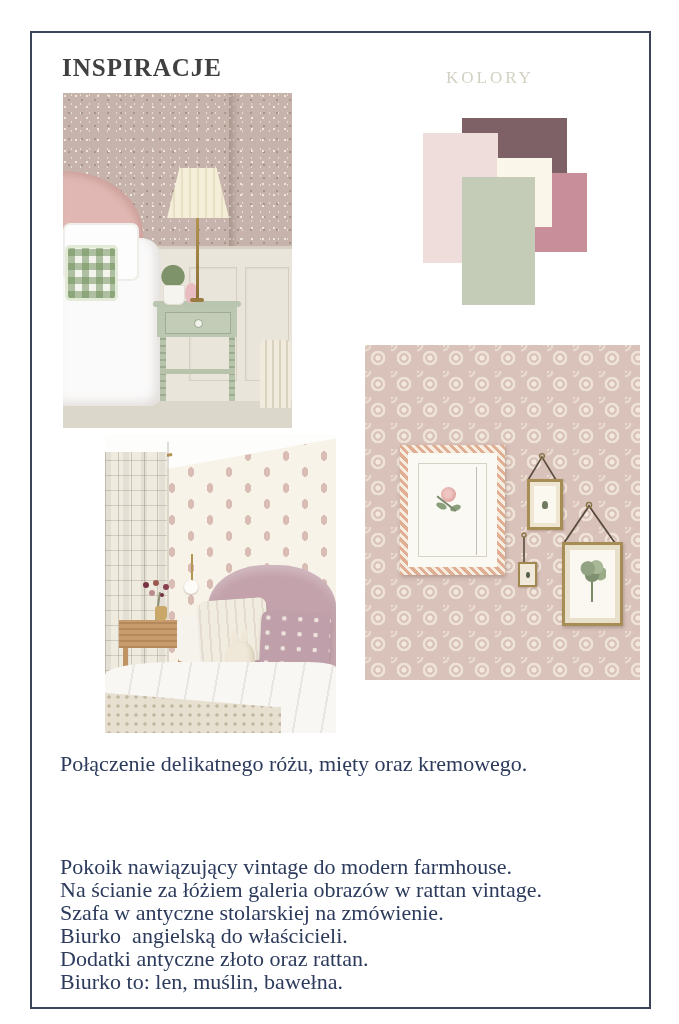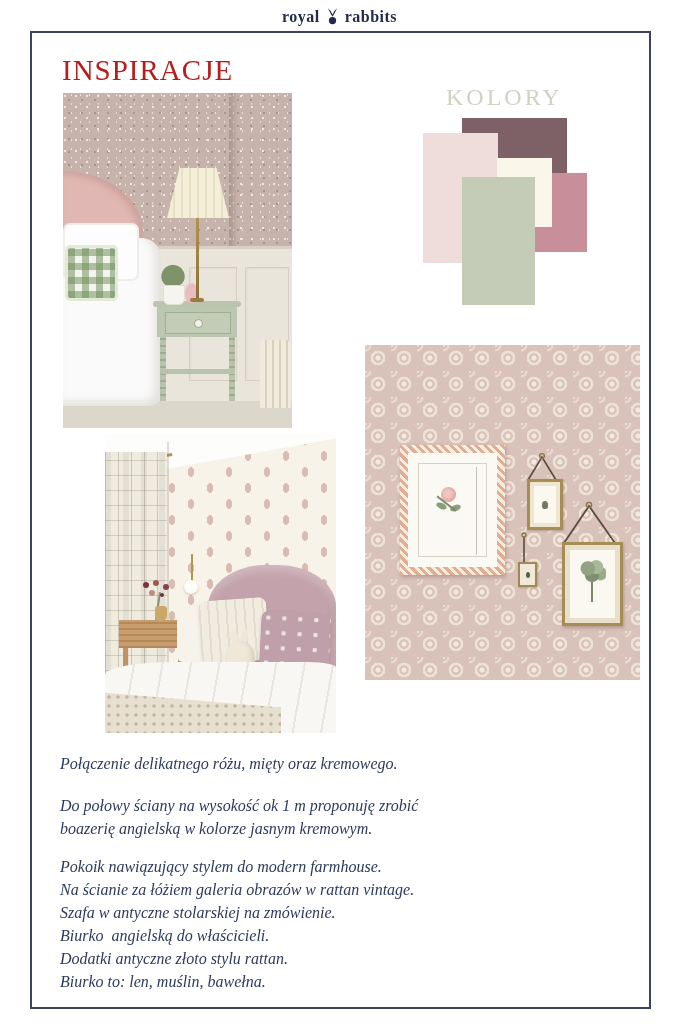--- a/index.html
+++ b/index.html
@@ -15,25 +15,26 @@
     color:#1f2b49;font-weight:bold;font-size:16px;letter-spacing:.5px;
   }
   .brand svg{fill:#1f2b49;}
 
   
   .frame{
     position:absolute;left:30px;top:31px;width:617px;height:974px;
     border:2px solid #3b4459;background:#ffffff;
   }
   .page-title{
-    position:absolute;left:62px;top:54px;font-size:29px;color:#b91c1c;
+    position:absolute;left:62px;top:54px;font-size:25px;color:#404040;
     letter-spacing:1px;
+    font-weight:bold;
   }
   .kolory-title{
-    position:absolute;left:446px;top:84px;font-size:24px;letter-spacing:3px;
+    position:absolute;left:446px;top:68px;font-size:17px;letter-spacing:3px;
   }
 
   
   .swatch{position:absolute;}
   .sw-mauve{left:462px;top:118px;width:105px;height:92px;z-index:1;}
   .sw-rose {left:535px;top:173px;width:52px;height:79px;z-index:2;}
   .sw-pink {left:423px;top:133px;width:75px;height:130px;z-index:3;}
   .sw-cream{left:497px;top:158px;width:55px;height:69px;z-index:4;}
   .sw-sage {left:462px;top:177px;width:73px;height:128px;z-index:5;}
 
@@ -197,39 +198,29 @@
     border:3px solid #a68d55;background:#e9e0cc;box-shadow:1px 2px 3px rgba(110,85,75,.35);}
   .p3-right-inner{position:absolute;inset:5px;background:#fbf8f1;}
   .p3-bouquet{position:absolute;left:8px;top:8px;width:28px;height:26px;
     background:radial-gradient(circle at 35% 40%, #92a383 28%, rgba(0,0,0,0) 32%),
                radial-gradient(circle at 65% 35%, #a9b896 26%, rgba(0,0,0,0) 30%),
                radial-gradient(circle at 50% 65%, #7e906f 30%, rgba(0,0,0,0) 35%),
                radial-gradient(circle at 80% 60%, #9aab88 22%, rgba(0,0,0,0) 27%);}
   .p3-bouquet-stem{position:absolute;left:21px;top:32px;width:2px;height:20px;background:#7d8a6a;}
 
   
-  .para{position:absolute;left:60px;width:565px;font-size:16px;line-height:23px;font-style:italic;}
+  .para{position:absolute;left:60px;width:565px;font-size:22px;line-height:23px;}
   .para .text-line{white-space:pre-wrap;}
   #para1{top:752px;} #para2{top:794px;} #para3{top:855px;}
 </style>
 </head>
 <body>
 
 <div id="canvas">
 
-  <div class="brand">
-    <span>royal</span>
-    <span style="display:inline-flex;align-items:flex-end;">
-      <svg viewBox="0 0 20 27" width="13" height="18" aria-hidden="true">
-        <path d="M3 0 Q6.5 8 10 13 Q13.5 8 17 0 Q12 4 10 9.5 Q8 4 3 0 Z"></path>
-        <circle cx="10" cy="19" r="5.6"></circle>
-      </svg>
-    </span>
-    <span>rabbits</span>
-  </div>
 
   <div class="frame"></div>
 
   <div class="page-title">INSPIRACJE</div>
 
   <div class="kolory-title" style="color: rgb(210, 209, 194);">KOLORY</div>
 
   <div class="swatch sw-mauve" style="background-color: rgb(125, 97, 103);"></div>
   <div class="swatch sw-rose" style="background-color: rgb(200, 142, 154);"></div>
   <div class="swatch sw-pink" style="background-color: rgb(238, 221, 218);"></div>
@@ -323,26 +314,22 @@
       <div class="p3-right-inner">
         <div class="p3-bouquet"></div>
         <div class="p3-bouquet-stem"></div>
       </div>
     </div>
   </div>
 
   <div id="para1" class="para" style="color: rgb(44, 58, 92);">
     <div class="text-line">Połączenie delikatnego różu, mięty oraz kremowego.</div>
   </div>
-  <div id="para2" class="para" style="color: rgb(44, 58, 92);">
-    <div class="text-line">Do połowy ściany na wysokość ok 1 m proponuję zrobić</div>
-    <div class="text-line">boazerię angielską w kolorze jasnym kremowym.</div>
-  </div>
   <div id="para3" class="para" style="color: rgb(44, 58, 92);">
-    <div class="text-line">Pokoik nawiązujący stylem do modern farmhouse.</div>
+    <div class="text-line">Pokoik nawiązujący vintage do modern farmhouse.</div>
     <div class="text-line">Na ścianie za łóżiem galeria obrazów w rattan vintage.</div>
     <div class="text-line">Szafa w antyczne stolarskiej na zmówienie.</div>
     <div class="text-line">Biurko  angielską do właścicieli.</div>
-    <div class="text-line">Dodatki antyczne złoto stylu rattan.</div>
+    <div class="text-line">Dodatki antyczne złoto oraz rattan.</div>
     <div class="text-line">Biurko to: len, muślin, bawełna.</div>
   </div>
 
 </div>
 
 </body></html>

